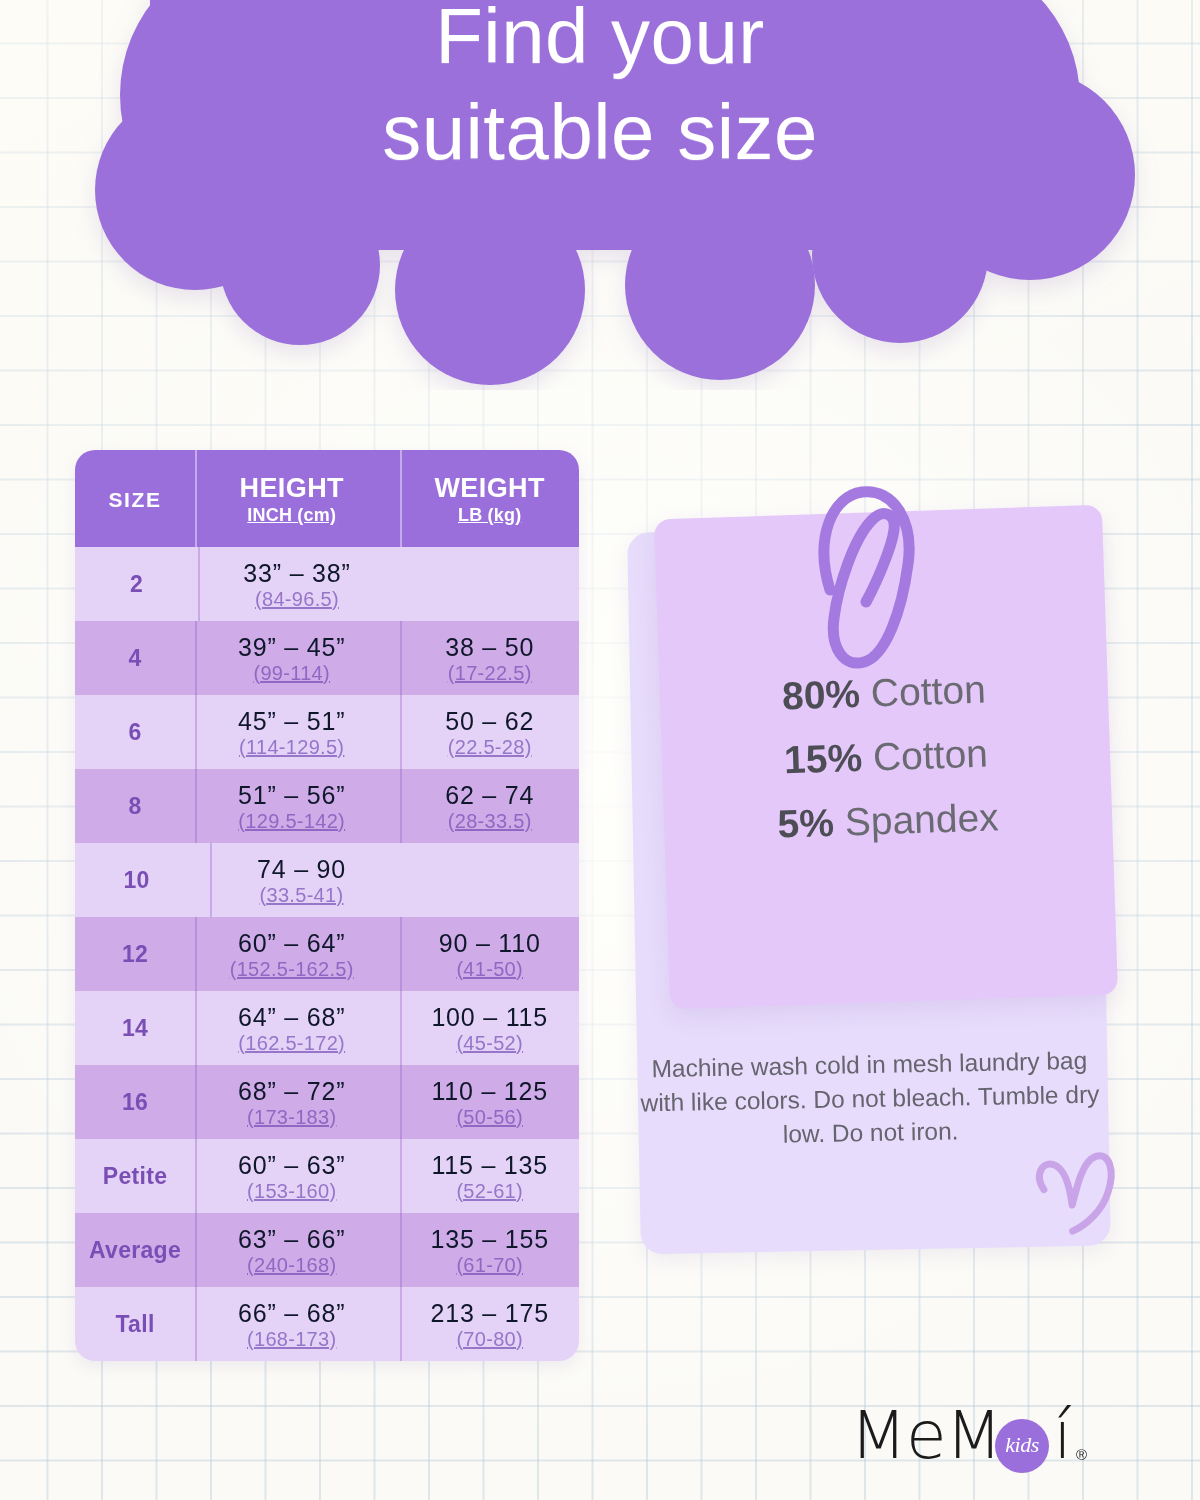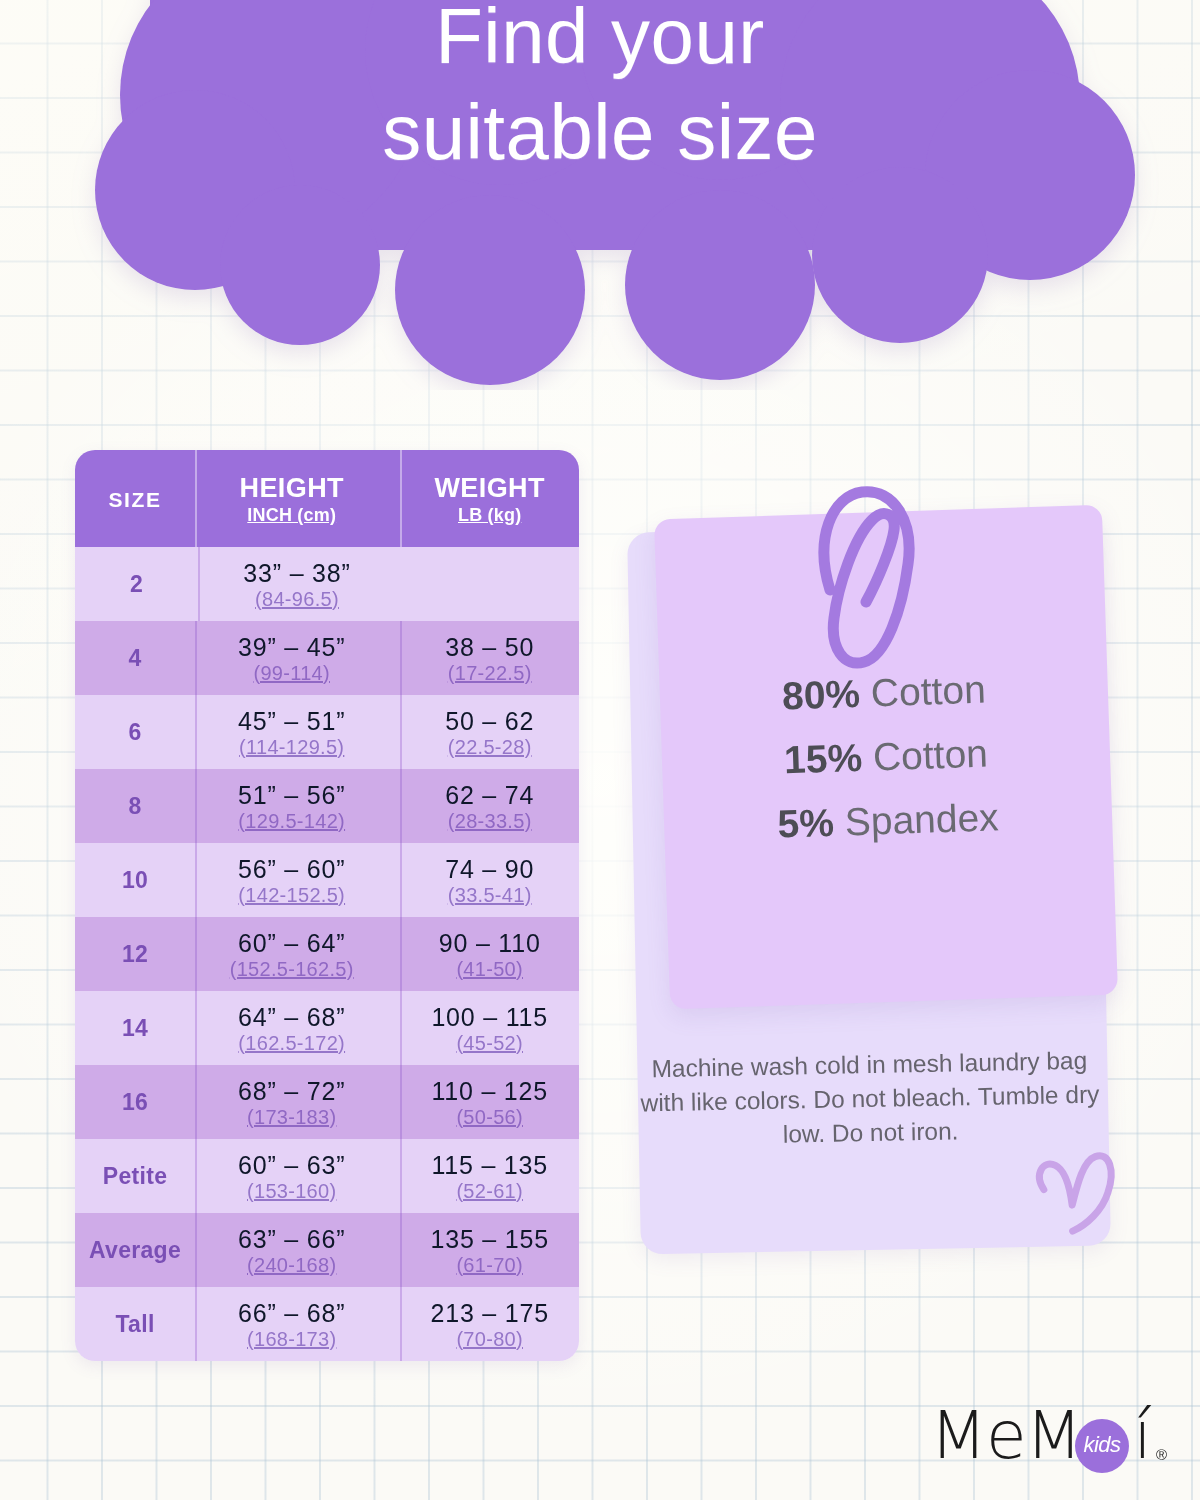--- a/index.html
+++ b/index.html
@@ -114,35 +114,35 @@
     transform:rotate(-1.1deg);
     text-align:center;
     font-size:24.5px; line-height:34px; color:#66646e; font-weight:300;
   }
 
   
   #paperclip{ position:absolute; left:798px; top:478px; }
   #heart{ position:absolute; left:1022px; top:1143px; transform:rotate(-1.1deg); }
 
   
-  #logo{ position:absolute; left:930px; top:1394px; width:250px; height:84px;text-align:right; }
+  #logo{ position:absolute; left:850px; top:1394px; width:250px; height:84px;text-align:right; }
   #logo-text{
     position:absolute; left:0; top:0;
     font-family:"DejaVu Sans", sans-serif;
     font-size:66px; line-height:84px; color:#1b1b1b;
     font-weight:300; letter-spacing:-1px; white-space:nowrap;
   }
   #kids-badge{
     position:absolute; left:145px; top:25px;
     width:54px; height:54px; border-radius:50%;
     background:#9b6fdb;
     display:flex; align-items:center; justify-content:center;
   }
   #kids-badge span{
-    font-family:Liberation Sans, sans-serif;
+    font-family:Liberation Serif, serif;
     font-style:italic; color:#fff; font-size:22px; line-height:22px;
     letter-spacing:-.5px; transform:translateY(-1px);
   }
   #reg{ position:absolute; left:226px; top:52px; font-size:15px; color:#2a2a2a; }
 </style>
 </head>
 <body>
 
 <div id="grid"></div>
 <div id="gridwash"></div>
@@ -234,24 +234,20 @@
         </div>
         <div class="tcell c-weight">
           <div class="v-main">62 – 74</div>
           <div class="v-sub">(28-33.5)</div>
         </div>
       </div>
       <div class="trow brow light">
         <div class="tcell c-size">
           <div class="v-size">10</div>
         </div>
-        <div class="tcell c-height">
-          <div class="v-main">56” – 60”</div>
-          <div class="v-sub">(142-152.5)</div>
-        </div>
         <div class="tcell c-weight">
           <div class="v-main">74 – 90</div>
           <div class="v-sub">(33.5-41)</div>
         </div>
       </div>
       <div class="trow brow shade">
         <div class="tcell c-size">
           <div class="v-size">12</div>
         </div>
         <div class="tcell c-height">

